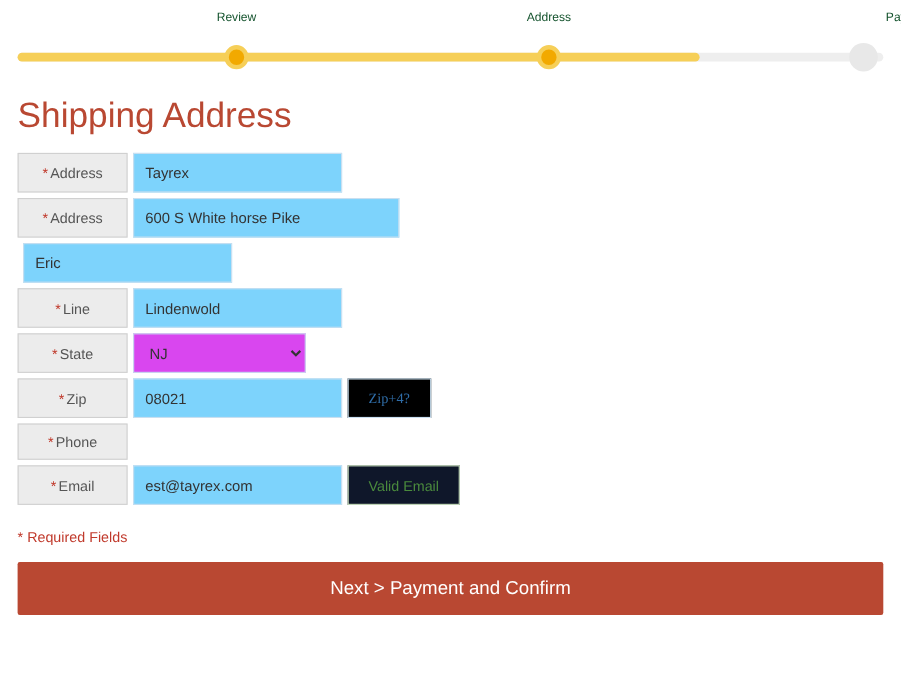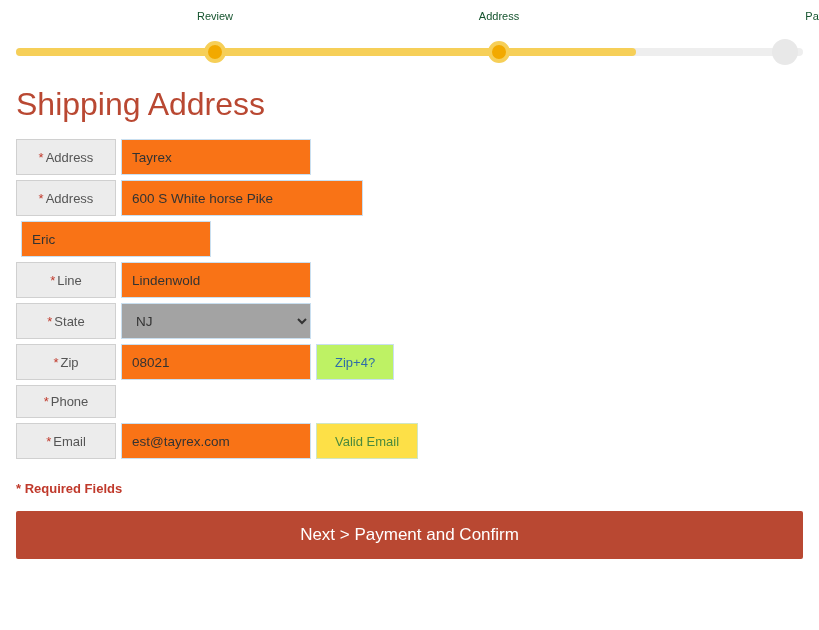--- a/index.html
+++ b/index.html
@@ -92,63 +92,63 @@
   }
   .label-cell .req { color: #c0392b; margin-right: 2px; }
   .input-cell {
     margin-left: 5px;
   }
   .input-cell input, .input-cell select {
     font-family: inherit;
     font-size: 13.5px;
     padding: 8px 10px;
     border: 1px solid #c9dff0;
-    background: #f97316;
+    background: #7dd3fc;
     color: #333;
     height: 36px;
   }
   .input-cell input { width: 190px; }
   .input-cell input.wide { width: 242px; }
   .input-cell input.focused {
     background: #ffffff;
     border: 1.5px solid #1e6fd8;
     box-shadow: 0 0 3px rgba(30,111,216,0.4);
   }
   .input-cell select {
-    width: 190px;
-    background: #a3a3a3;
+    width: 157px;
+    background: #d946ef;
   }
   .side-badge {
     display: inline-flex;
     align-items:center;
     justify-content:center;
     margin-left: 5px;
     font-size: 13px;
     padding: 0 18px;
     height: 36px;
     border: 1px solid transparent;
   }
   .side-badge.link {
-    background: #bef264;
+    background: #000000;
     color: #2f6da8;
     border-color: #c9dff0;
     cursor: pointer;
+    font-family: Liberation Serif, serif;
   }
   .side-badge.ok {
-    background: #fde047;
+    background: #0f172a;
     color: #4a8a3d;
     border-color: #cfe6c3;
   }
 
   
   .req-note {
     font-size: 13px;
     color: #c0392b;
     margin: 22px 0 15px 0;
-    font-weight: bold;
   }
   .next-btn {
     width: 100%;
     background: #b94832;
     color: #fff;
     border: none;
     padding: 14px 0;
     font-size: 17px;
     cursor: pointer;
     border-radius: 2px;

